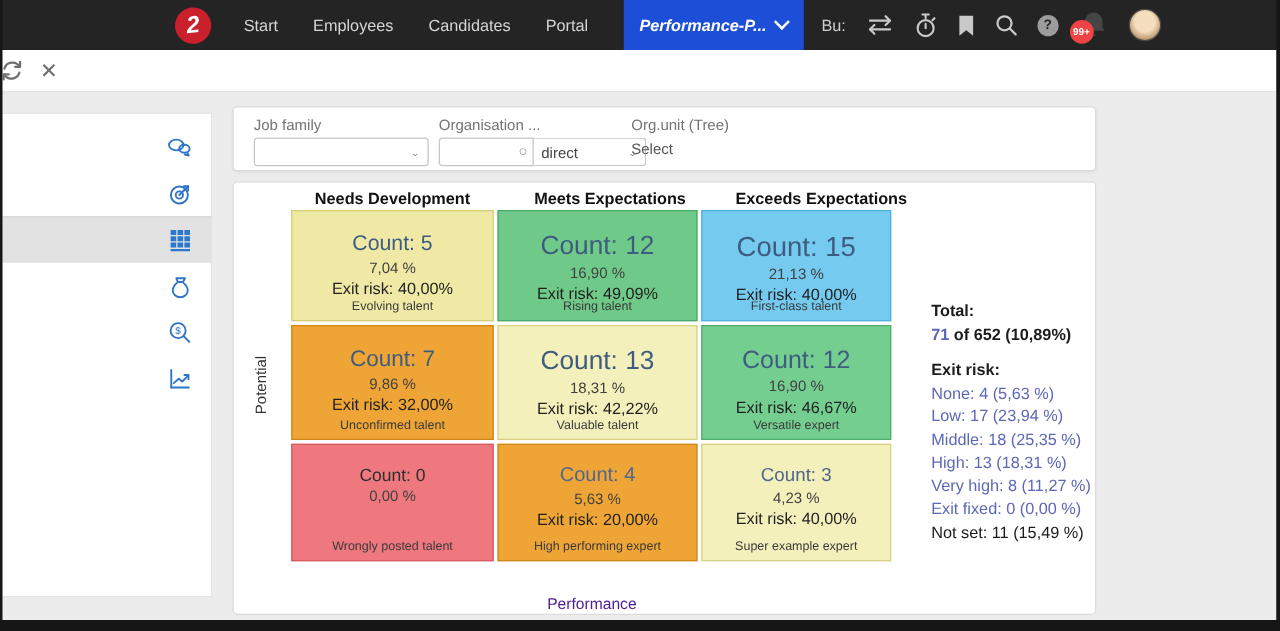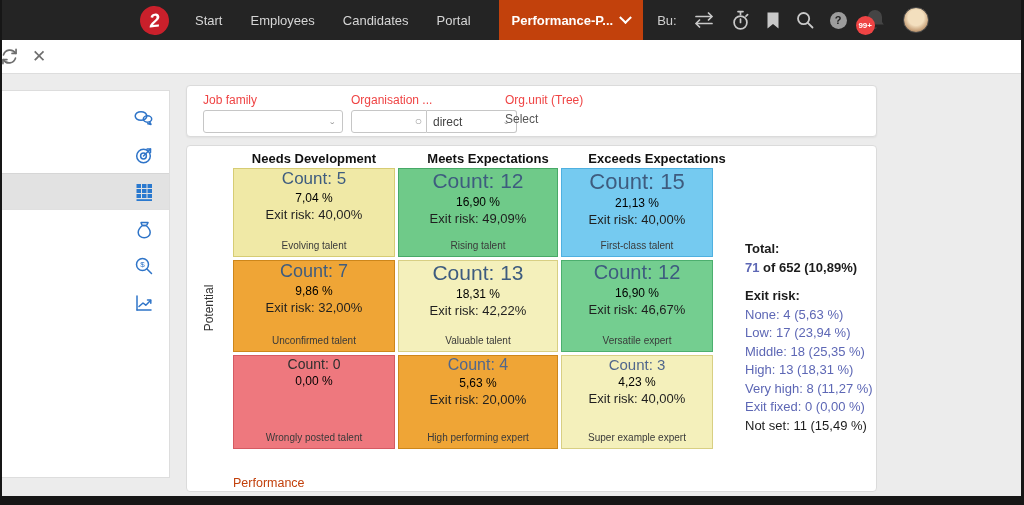--- a/index.html
+++ b/index.html
@@ -9,21 +9,21 @@
   
   .edge-left{position:absolute;left:0;top:0;bottom:0;width:2px;background:#161616;z-index:50;}
   .edge-right{position:absolute;right:0;top:0;bottom:0;width:3px;background:#161616;z-index:50;}
   .edge-bottom{position:absolute;left:0;right:0;bottom:0;height:9px;background:#161616;z-index:50;}
 
   
   .topnav{position:absolute;left:0;top:0;width:100%;height:40px;background:#242424;display:flex;align-items:center;z-index:10;}
   .logo{width:29px;height:29px;border-radius:50%;background:#c9202b;margin-left:140px;display:flex;align-items:center;justify-content:center;color:#fff;font-weight:bold;font-size:19px;font-style:italic;transform:rotate(-6deg);flex:0 0 auto;}
   .navitems{display:flex;gap:28px;margin-left:26px;}
   .navitem{color:#d6d6d6;font-size:13px;cursor:pointer;white-space:nowrap;}
-  .activetab{margin-left:28px;height:40px;background:#c2410c;display:flex;align-items:center;gap:8px;padding:16px 13px;color:#fff;font-size:13px;font-weight:bold;white-space:nowrap;}
+  .activetab{margin-left:28px;height:40px;background:#1d4ed8;display:flex;align-items:center;gap:8px;padding:16px 13px;color:#fff;font-size:13px;font-weight:bold;white-space:nowrap;font-style:italic;}
   .tabchev{width:9px;height:9px;border-right:2px solid #fff;border-bottom:2px solid #fff;transform:rotate(45deg) translate(-2px,-2px);}
   .truncitem{color:#cfcfcf;font-size:13px;margin-left:14px;white-space:nowrap;overflow:hidden;}
   .topicons{display:flex;align-items:center;gap:16px;margin-left:16px;}
   .ticon{display:flex;align-items:center;justify-content:center;cursor:pointer;}
   .helpcircle{width:17px;height:17px;border-radius:50%;background:#9c9c9c;color:#1f1f1f;font-size:11px;font-weight:bold;display:flex;align-items:center;justify-content:center;}
   .bellwrap{position:relative;width:24px;height:24px;}
   .badge{position:absolute;left:-7px;bottom:-3px;width:19px;height:19px;border-radius:50%;background:#ef4444;color:#fff;font-size:8px;font-weight:bold;display:flex;align-items:center;justify-content:center;}
   .avatar{width:26px;height:26px;border-radius:50%;background:radial-gradient(circle at 50% 40%, #f3dfbe 0 42%, #caa57e 68%, #74573d 100%);border:1px solid #4a4a4a;cursor:pointer;}
 
   
@@ -37,42 +37,42 @@
 
   
   .sidebar{position:absolute;left:2px;top:15px;width:168px;height:388px;background:#fff;border:1px solid #ddd;border-left:none;padding-top:8px;}
   .sbitem{height:37px;display:flex;align-items:center;justify-content:flex-end;padding-right:15px;cursor:pointer;}
   .sbitem.active{background:#e2e2e2;border-top:1px solid #d6d6d6;border-bottom:1px solid #e0e0e0;}
 
   
   .filtercard{position:absolute;left:186px;top:10px;width:691px;height:52px;background:#fff;border:1px solid #dbdbdb;border-radius:4px;box-shadow:0 1px 2px rgba(0,0,0,.05);}
   .fgroup{position:absolute;top:7px;}
   .fg1{left:16px;} .fg2{left:164px;} .fg3{left:318px;}
-  .flabel{font-size:12px;color:#ef4444;margin-bottom:3px;}
+  .flabel{font-size:12px;color:#737373;margin-bottom:3px;}
   .fselect{width:140px;height:23px;border:1px solid #c6c6c6;border-radius:3px;background:#fff;display:flex;align-items:center;justify-content:space-between;padding:0 6px;font-size:12px;color:#444;cursor:pointer;}
   .fchev{color:#888;font-size:9px;transform:scaleY(.8);}
   .frow{display:flex;}
   .finput{position:relative;width:76px;height:23px;border:1px solid #c6c6c6;border-radius:3px 0 0 3px;background:#fff;}
   .finput .circ{position:absolute;right:4px;top:3px;color:#999;font-size:12px;}
   .fselect.small{width:90px;border-left:none;border-radius:0 3px 3px 0;}
   .fseltext{font-size:12px;color:#555;margin-top:5px;cursor:pointer;}
 
   
   .maincard{position:absolute;left:186px;top:70px;width:691px;height:347px;background:#fff;border:1px solid #dbdbdb;border-radius:4px;}
   .colheaders{position:absolute;left:46px;top:5px;display:flex;gap:13px;}
   .colheaders span{font-size:13px;font-weight:600;color:#111;text-align:center;}
   .ch1{width:162px;} .ch2{width:160px;} .ch3{width:152px;}
   .matrix{position:absolute;left:46px;top:22px;display:grid;grid-template-columns:162px 160px 152px;grid-template-rows:89px 92px 94px;gap:3px;}
   .cell{position:relative;border:1px solid;text-align:center;overflow:hidden;cursor:pointer;}
-  .count{margin-top:0;line-height:1.15;}
-  .pct{font-size:12px;color:#000000;margin-top:2px;}
+  .count{margin-top:16px;line-height:1.15;}
+  .pct{font-size:12px;color:#404040;margin-top:2px;}
   .exit{font-size:13px;color:#1f1f1f;margin-top:2px;}
   .tname{position:absolute;bottom:5px;left:0;right:0;font-size:10px;color:#3a3a3a;}
   .yaxis{position:absolute;left:22px;top:162px;transform:translate(-50%,-50%) rotate(-90deg);font-size:12px;color:#333;white-space:nowrap;}
-  .xaxis{position:absolute;left:46px;top:330px;width:481px;text-align:left;font-size:12.5px;color:#c2410c;}
+  .xaxis{position:absolute;left:46px;top:330px;width:481px;text-align:center;font-size:12.5px;color:#4c1d95;}
 
   
   .stats{position:absolute;left:558px;top:50px;width:132px;font-size:13px;line-height:18.5px;margin-top:44px;}
   .stats .sh{font-weight:bold;color:#1c1c1c;}
   .stats .total-line{color:#1c1c1c;font-weight:bold;}
   .link{color:#5d67b5;cursor:pointer;}
   .stats .gap{height:10px;}
   .stats .notset{color:#1c1c1c;}
 
   svg{display:block;}

